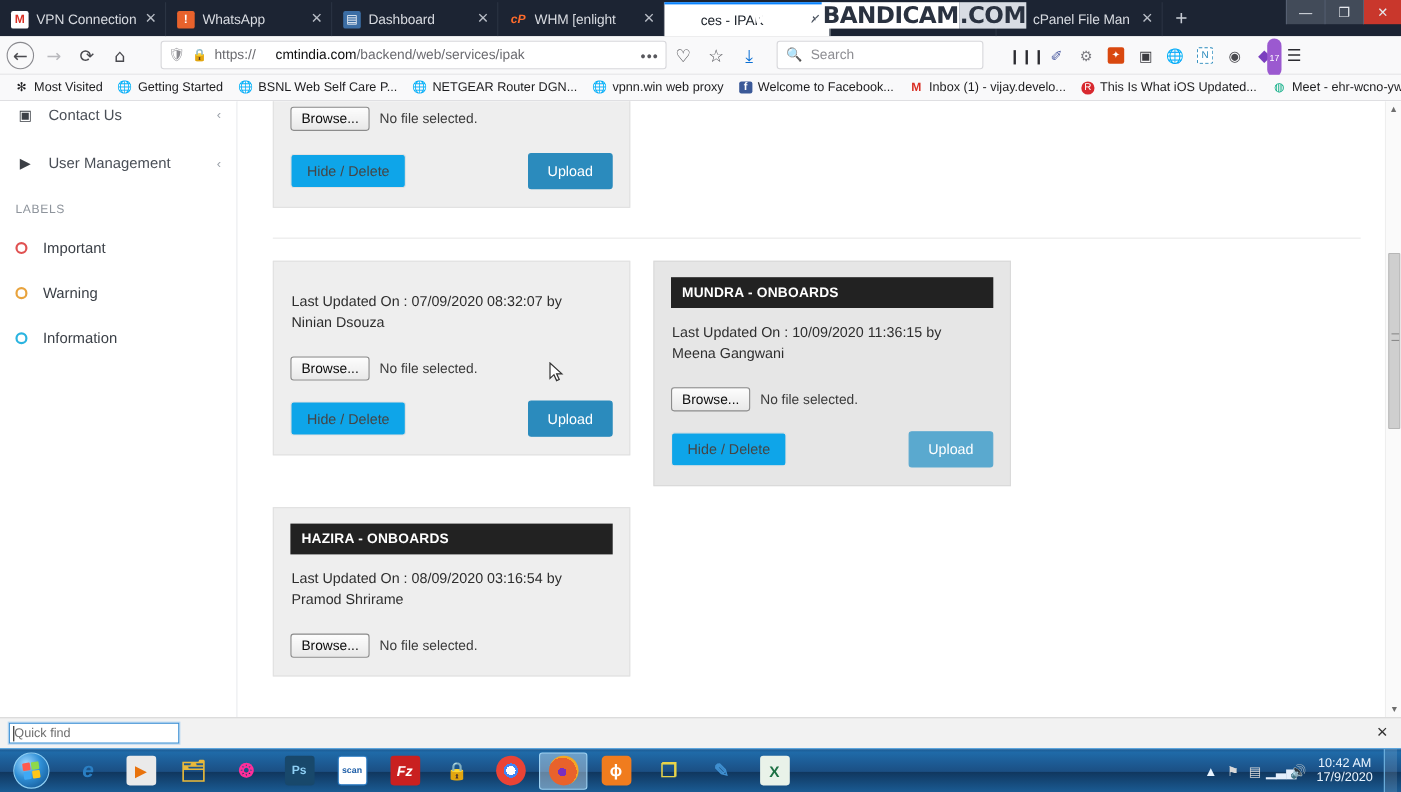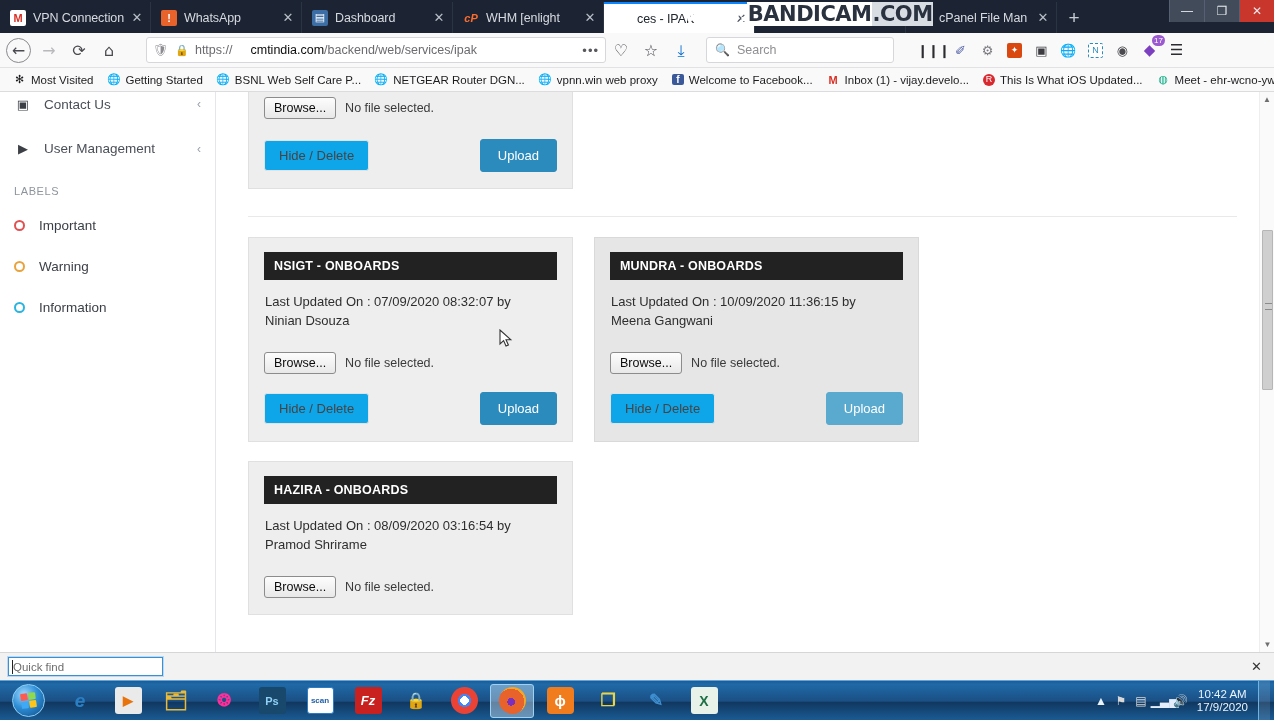--- a/index.html
+++ b/index.html
@@ -103,21 +103,21 @@
     background:#fff; border:1px solid #d7d7db; border-radius:3px;
     display:flex; align-items:center; padding:0 8px; font-size:12.5px; color:#8f8f94;
   }
   .searchbar .sicon { margin-right:7px; color:#5d5d62; font-size:12px;}
   .navright { margin-left: 26px; display:flex; align-items:center; }
   .ext { width:27px; height:26px; display:flex; align-items:center; justify-content:center; font-size:13px; }
   .ext-sq { width:15px; height:15px; border-radius:2px; display:flex; align-items:center; justify-content:center; font-size:9px; color:#fff;}
   .badge-wrap { position:relative; }
   .badge {
     position:absolute; top:-2px; right:-2px; background:#9b59d0; color:#fff;
-    font-size:8px; border-radius:7px; padding:0 2px; min-width:13px; text-align:right;
+    font-size:8px; border-radius:7px; padding:12px 2px; min-width:13px; text-align:right;
     line-height:11px;
   }
 
   .bmbar {
     position:absolute; top:68px; left:0; width:1274px; height:24px;
     background:#f9f9fa; border-bottom:1px solid #dcdcdf;
     display:flex; align-items:center; padding:0 6px; font-size:11.5px; color:#1c1c1e;
   }
   .bm { display:flex; align-items:center; padding:0 7px; white-space:nowrap; }
   .bm .bmi { margin-right:5px; font-size:11px; display:inline-flex; width:13px; justify-content:center;}
@@ -435,21 +435,20 @@
         </div>
       </div>
 
       <div style="margin-top:27px;">
         <div class="sec-rule"></div>
       </div>
 
       <div class="grid" style="margin-top:20px;">
         <div class="col">
           <div class="card">
-            <div class="card-hd">NSIGT - ONBOARDS</div>
             <div class="card-meta">Last Updated On : 07/09/2020 08:32:07 by Ninian Dsouza</div>
             <div class="filerow">
               <span class="browse-btn">Browse...</span>
               <span class="nofile">No file selected.</span>
             </div>
             <div class="btnrow">
               <span class="hide-btn">Hide / Delete</span>
               <span class="upload-btn">Upload</span>
             </div>
           </div>

